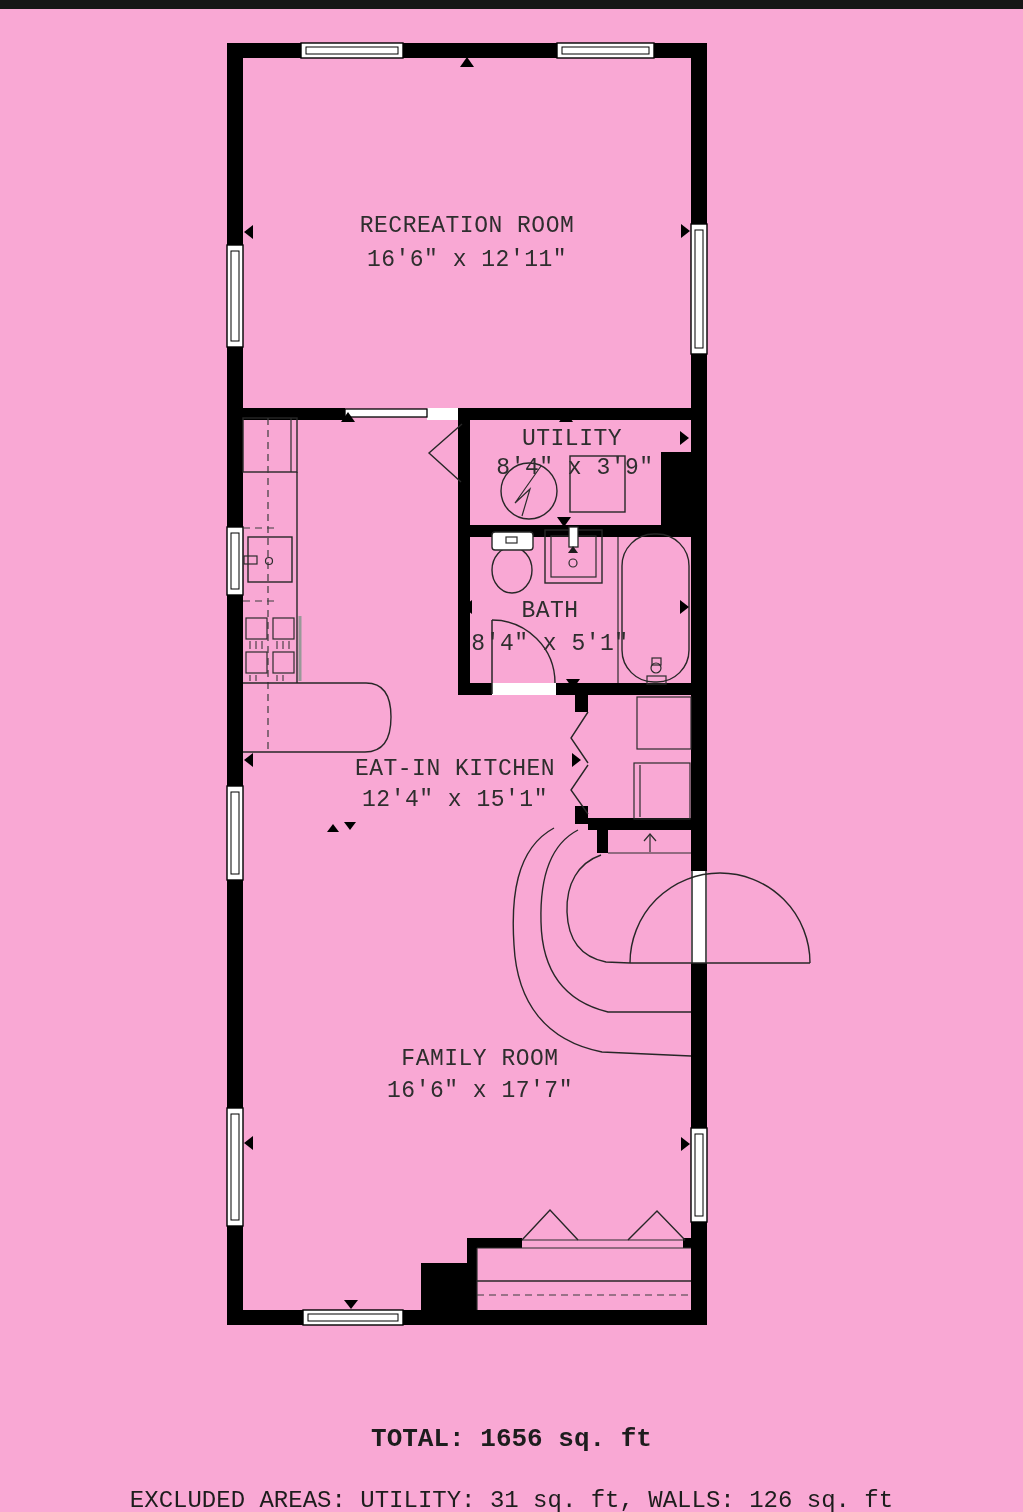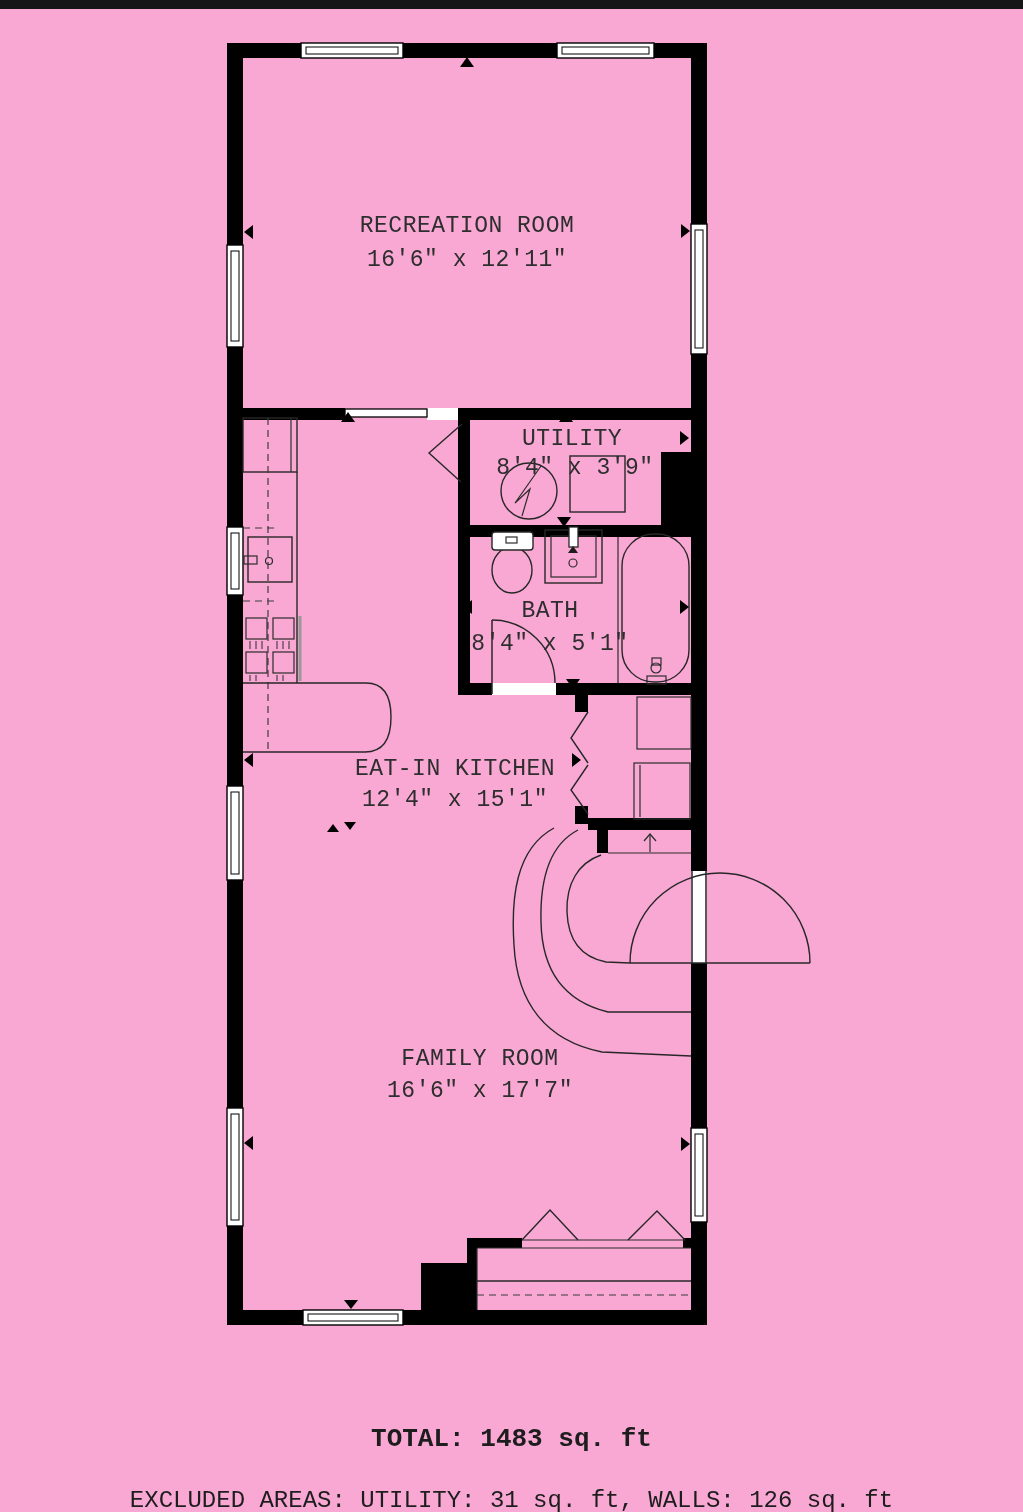--- a/index.html
+++ b/index.html
@@ -224,15 +224,15 @@
     <text class="room-dim" x="575" y="474">8'4" x 3'9"</text>
     <text class="room-label" x="550" y="617">BATH</text>
     <text class="room-dim" x="550" y="650">8'4" x 5'1"</text>
     <text class="room-label" x="455" y="775">EAT-IN KITCHEN</text>
     <text class="room-dim" x="455" y="806">12'4" x 15'1"</text>
     <text class="room-label" x="480" y="1065">FAMILY ROOM</text>
     <text class="room-dim" x="480" y="1097">16'6" x 17'7"</text>
   </g>
 </svg>
 
-  <div class="footer total">TOTAL: 1483 sq. ft</div>
+  <div class="footer total">TOTAL: 1656 sq. ft</div>
   <div class="footer excluded">EXCLUDED AREAS: UTILITY: 31 sq. ft, WALLS: 126 sq. ft</div>
 </div>
 
 </body></html>

